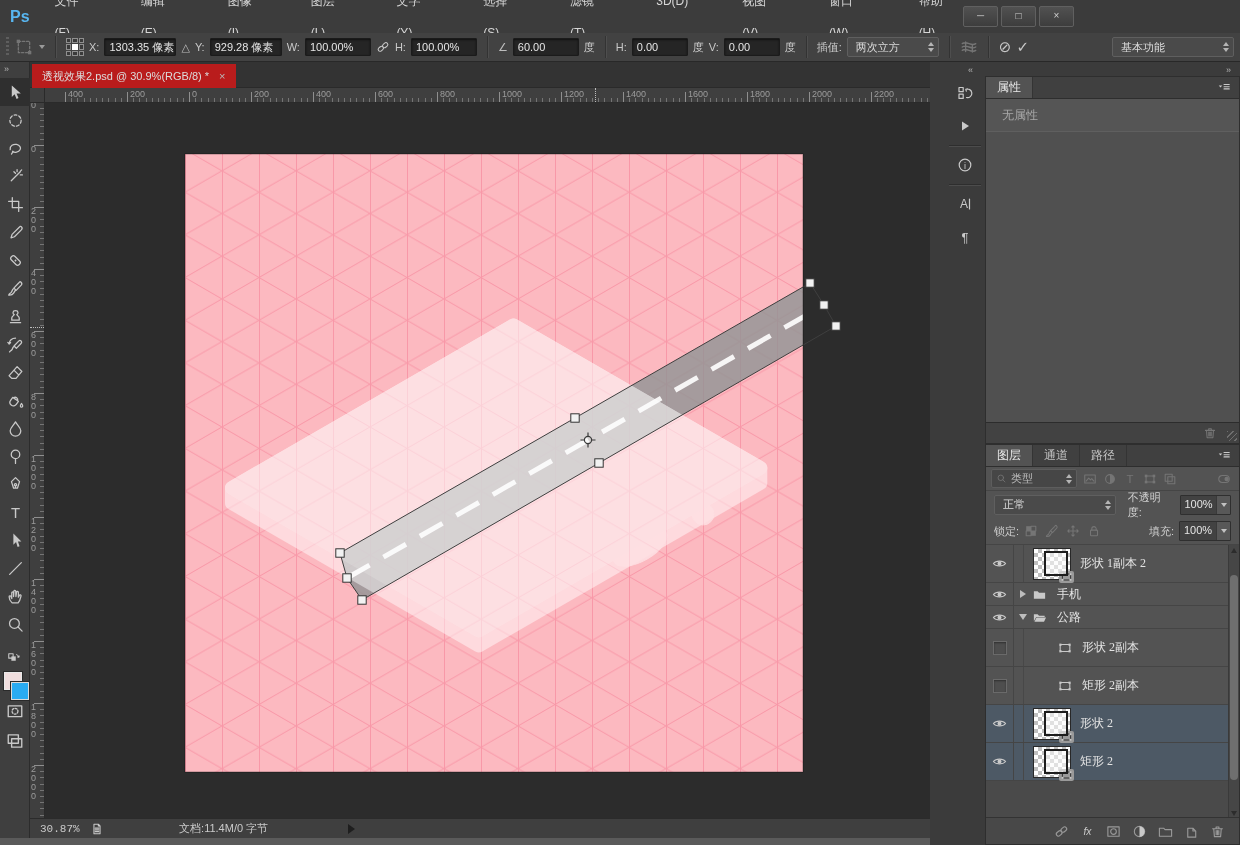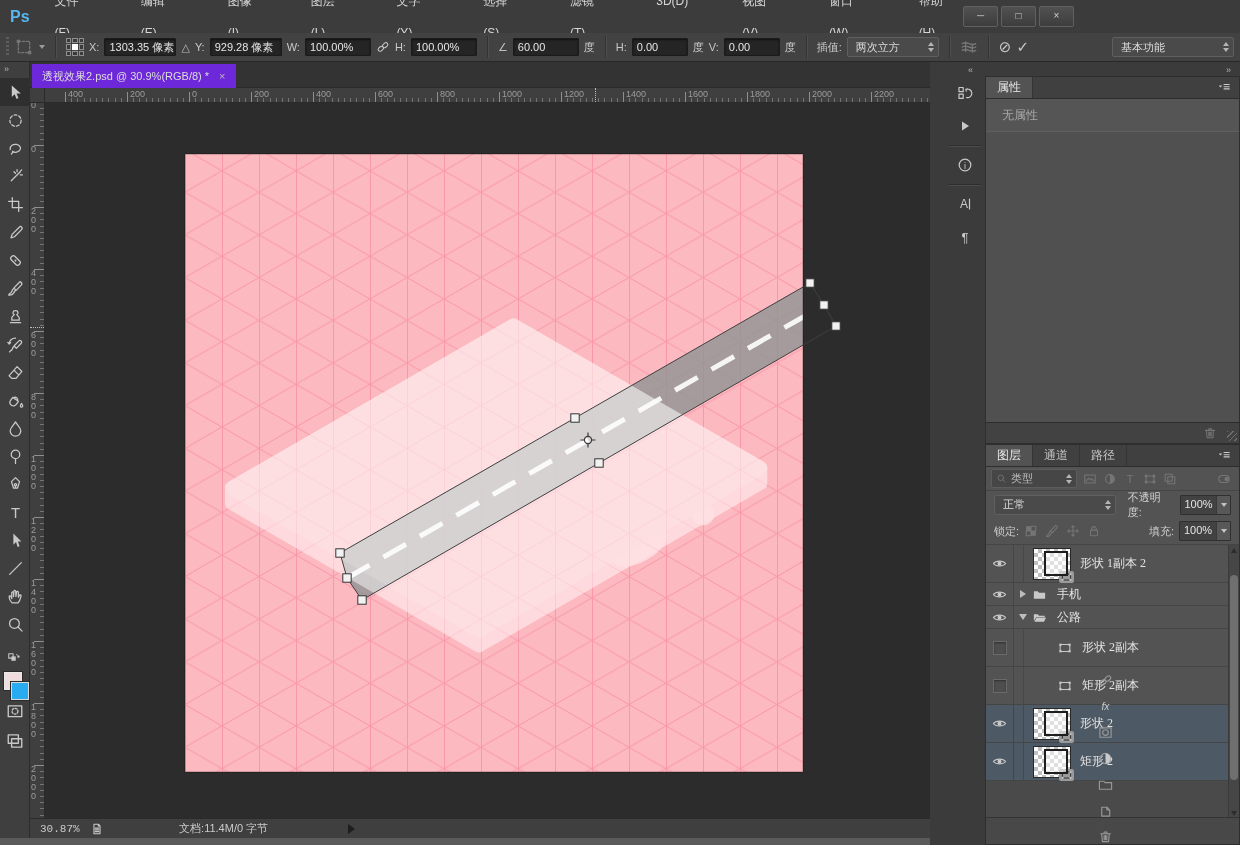--- a/index.html
+++ b/index.html
@@ -36,21 +36,21 @@
   .spin i.u{border-bottom:4px solid #b5b5b5;} .spin i.d{border-top:4px solid #b5b5b5;}
   .workspace{margin-left:auto;width:108px;}
   
   .ic{display:inline-flex;width:16px;height:16px;flex:none;}
   .ic svg{width:100%;height:100%;stroke:#c9c9c9;fill:none;stroke-width:1.2;stroke-linecap:round;stroke-linejoin:round;}
   .ic svg .f{fill:#c9c9c9;stroke:none;}
   .ic svg text{stroke:none;fill:#c9c9c9;text-anchor:middle;font-family:"Liberation Sans",sans-serif;}
   .dis svg{stroke:#757575;} .dis svg .f{fill:#757575;} .dis svg text{fill:#757575;}
   
   .tabbar{position:absolute;left:30px;top:62px;width:900px;height:26px;background:#333;border-bottom:1px solid #2a2a2a;box-sizing:border-box;}
-  .doctab{position:absolute;left:2px;top:2px;height:24px;background:#6d28d9;color:#dcdcdc;font-size:11px;
+  .doctab{position:absolute;left:2px;top:2px;height:24px;background:#b91c1c;color:#dcdcdc;font-size:11px;
           line-height:24px;padding:0 10px;display:flex;align-items:center;gap:10px;}
   .doctab .x{color:#b9b9b9;font-size:11px;}
   .corner{position:absolute;left:30px;top:88px;width:15px;height:15px;background:#3f3f3f;border-right:1px solid #2a2a2a;border-bottom:1px solid #2a2a2a;box-sizing:border-box;}
   .hruler{position:absolute;left:45px;top:88px;width:885px;height:15px;background:#3f3f3f;border-bottom:1px solid #2a2a2a;box-sizing:border-box;overflow:hidden;}
   .hruler::before{content:'';position:absolute;left:20px;right:0;bottom:0;height:4px;
      background:repeating-linear-gradient(to right,#747474 0 1px,transparent 1px 6.2px);}
   .hruler::after{content:'';position:absolute;left:20px;right:0;bottom:0;height:10px;
      background:repeating-linear-gradient(to right,#8f8f8f 0 1px,transparent 1px 62px);}
   .hlab{position:absolute;top:1px;font-size:9px;color:#9c9c9c;}
   .vruler{position:absolute;left:30px;top:103px;width:15px;height:715px;background:#3f3f3f;border-right:1px solid #2a2a2a;box-sizing:border-box;overflow:hidden;}
@@ -138,21 +138,21 @@
   .badge svg{stroke:#222;} .badge .f{fill:#222;}
   .tri-r{width:0;height:0;border-left:6px solid #bdbdbd;border-top:4px solid transparent;border-bottom:4px solid transparent;margin:0 5px 0 6px;}
   .tri-d{width:0;height:0;border-top:6px solid #bdbdbd;border-left:4px solid transparent;border-right:4px solid transparent;margin:0 4px 0 5px;}
   .grpic{width:17px;height:15px;}
   .vicon{width:16px;height:14px;margin-left:33px;}
   .lscroll{position:absolute;right:0;top:0;bottom:0;width:11px;background:#464646;border-left:1px solid #3a3a3a;box-sizing:border-box;}
   .lthumb{position:absolute;left:1px;right:1px;top:30px;height:205px;background:#6f6f6f;border-radius:5px;}
   .sarr{position:absolute;left:2px;width:0;height:0;border-left:3.5px solid transparent;border-right:3.5px solid transparent;}
   .sarr.up{top:3px;border-bottom:5px solid #2c2c2c;} .sarr.dn{bottom:3px;border-top:5px solid #2c2c2c;}
   .layfooter{position:absolute;left:0;right:0;bottom:0;height:27px;background:#484848;border-top:1px solid #333;
-             display:flex;align-items:center;justify-content:flex-end;gap:11px;padding-right:14px;box-sizing:border-box;flex-direction:column;}
+             display:flex;align-items:center;justify-content:flex-end;gap:11px;padding-right:14px;box-sizing:border-box;}
   .layfooter .ic{width:15px;height:15px;} .layfooter svg{stroke:#999;} .layfooter .f{fill:#999;} .layfooter text{fill:#999;}
 </style>
 </head>
 <body>
 
 <div id="app">
 
   <div class="titlebar">
     <span class="pslogo">Ps</span>
     <div class="menubar">

